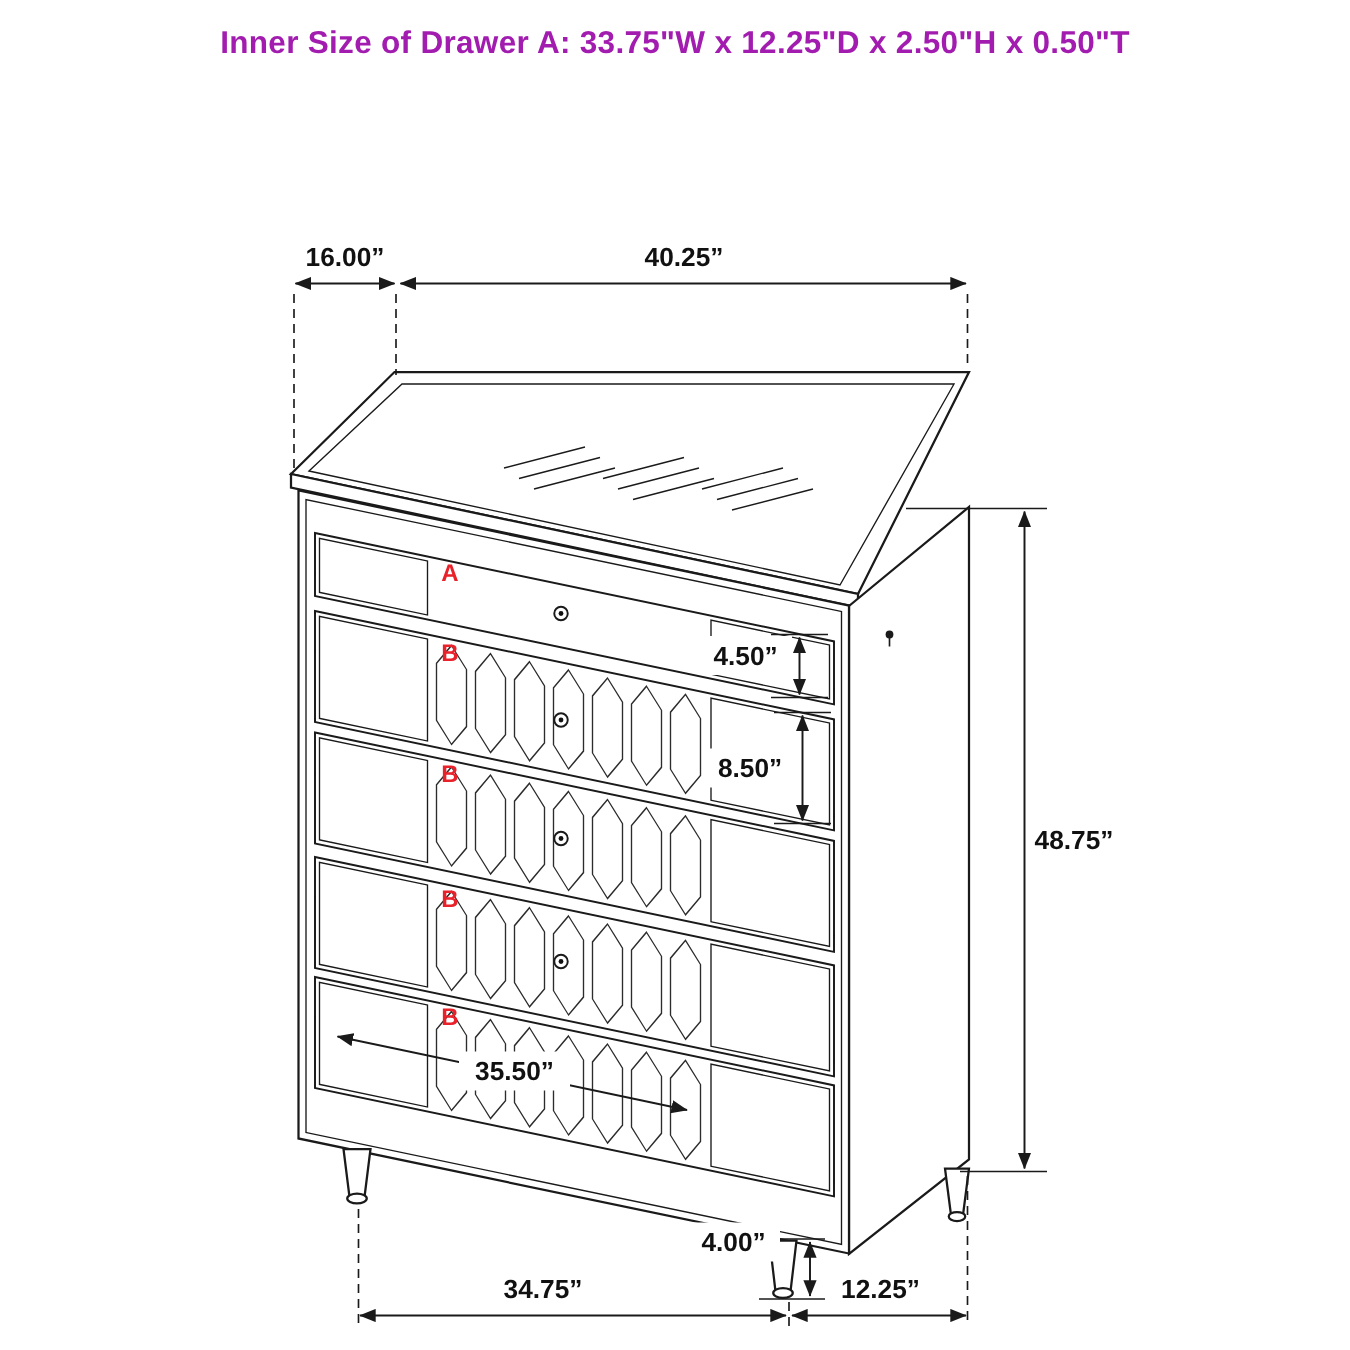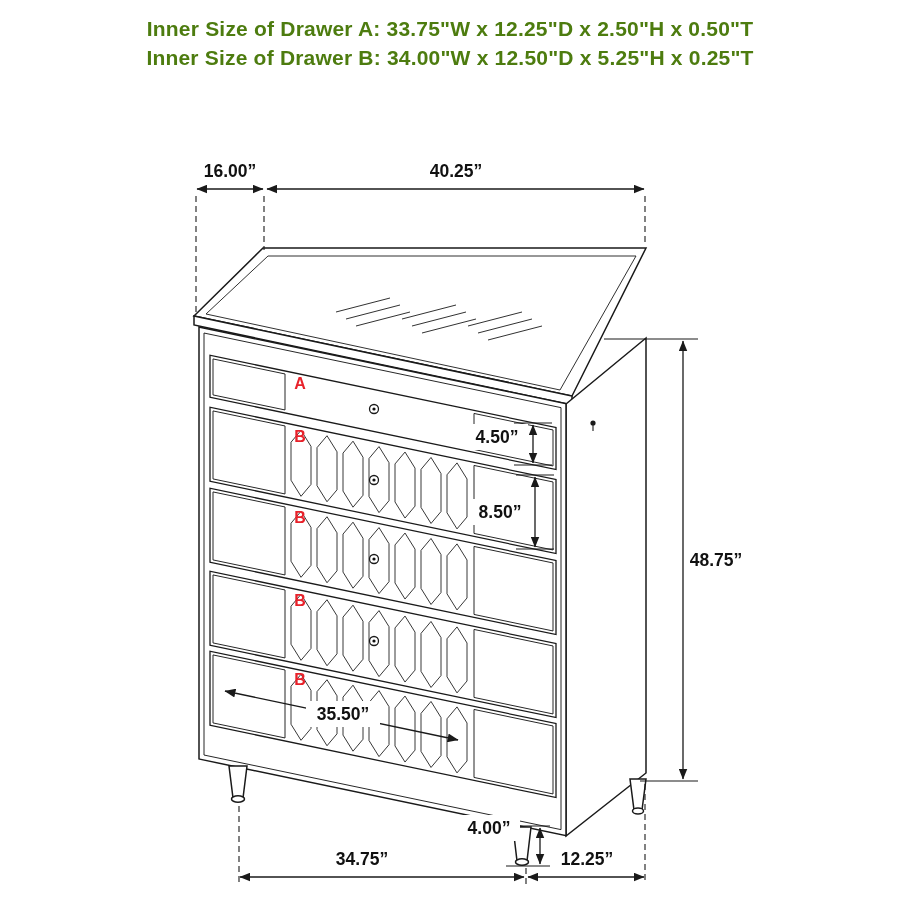--- a/index.html
+++ b/index.html
@@ -1,37 +1,36 @@
 <!DOCTYPE html>
 <html><head>
 <meta charset="utf-8">
 <style>
   html,body{margin:0;padding:0;background:#ffffff;}
   .page{position:relative;width:900px;height:900px;font-family:"Liberation Sans",sans-serif;overflow:hidden;background:#fff;}
-  .hdr{position:absolute;top:14px;left:0;width:900px;text-align:center;font-weight:bold;font-size:21px;color:#4d7c0f;line-height:29px;letter-spacing:0.2px;}
+  .hdr{position:absolute;top:14px;left:0;width:900px;text-align:center;font-weight:bold;font-size:21px;color:#a21caf;line-height:29px;letter-spacing:0.2px;}
   svg{position:absolute;top:0;left:0;}
   text{font-family:"Liberation Sans",sans-serif;font-weight:bold;}
   .dimtxt{font-size:17.5px;fill:#111;text-anchor:middle;dominant-baseline:central;}
   .dlabel{font-size:16px;fill:#e8212a;text-anchor:middle;dominant-baseline:central;}
   .dim{stroke:#1a1a1a;stroke-width:1.3;fill:none;marker-start:url(#arw);marker-end:url(#arw);}
   .ext{stroke:#1a1a1a;stroke-width:1.1;fill:none;stroke-dasharray:6 4;}
   .tick{stroke:#1a1a1a;stroke-width:1.1;fill:none;}
   .face{fill:#ffffff;stroke:#1a1a1a;stroke-width:1.5;}
   .drw{fill:#ffffff;stroke:#1a1a1a;stroke-width:1.3;}
   .thin{stroke:#1a1a1a;stroke-width:0.9;fill:none;}
   .lbox{fill:#ffffff;}
 </style>
 </head>
 <body>
 
 <div class="page">
 
   <div class="hdr">
     <div>Inner Size of Drawer A: 33.75"W x 12.25"D x 2.50"H x 0.50"T</div>
-    <div>Inner Size of Drawer B: 34.00"W x 12.50"D x 5.25"H x 0.25"T</div>
   </div>
 
   <svg width="900" height="900" viewBox="0 0 900 900">
     <defs>
       <marker id="arw" viewBox="0 0 10 8" refX="9.5" refY="4" markerWidth="11" markerHeight="9" orient="auto-start-reverse" markerUnits="userSpaceOnUse">
         <path d="M0,0 L10,4 L0,8 Z" fill="#1a1a1a"></path>
       </marker>
       <pattern id="hatch" width="8" height="8" patternUnits="userSpaceOnUse">
         <path d="M0,0 L8,8 M8,0 L0,8" stroke="#3c3c3c" stroke-width="0.7" fill="none"></path>
       </pattern>

